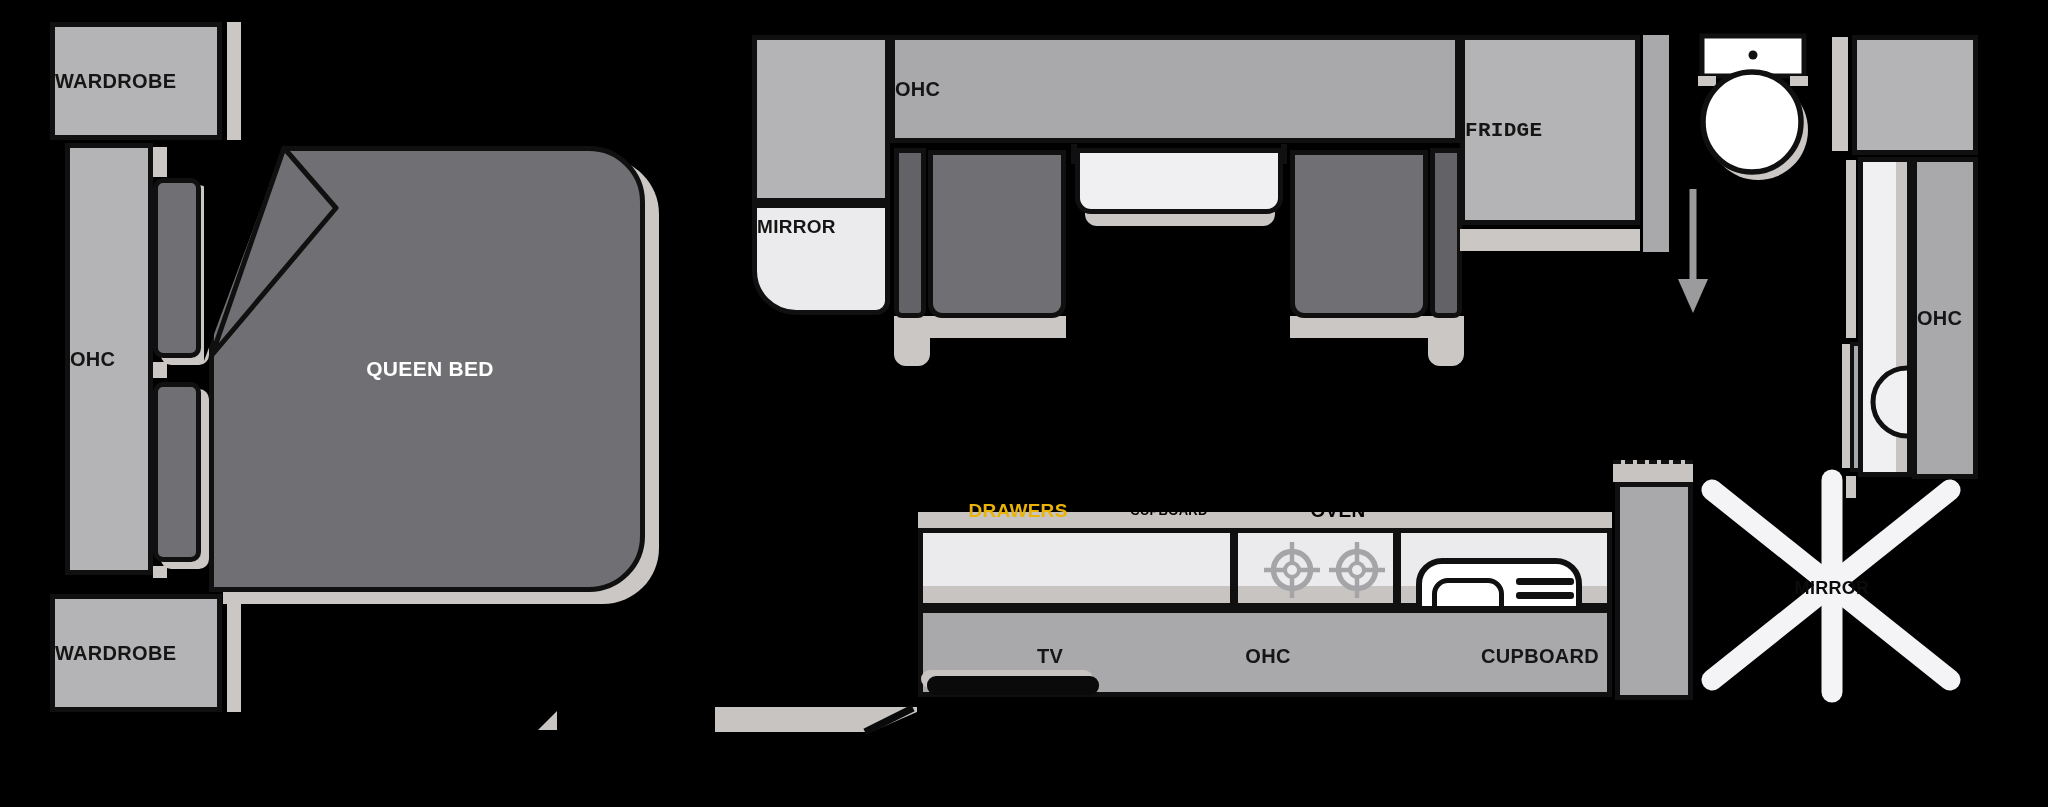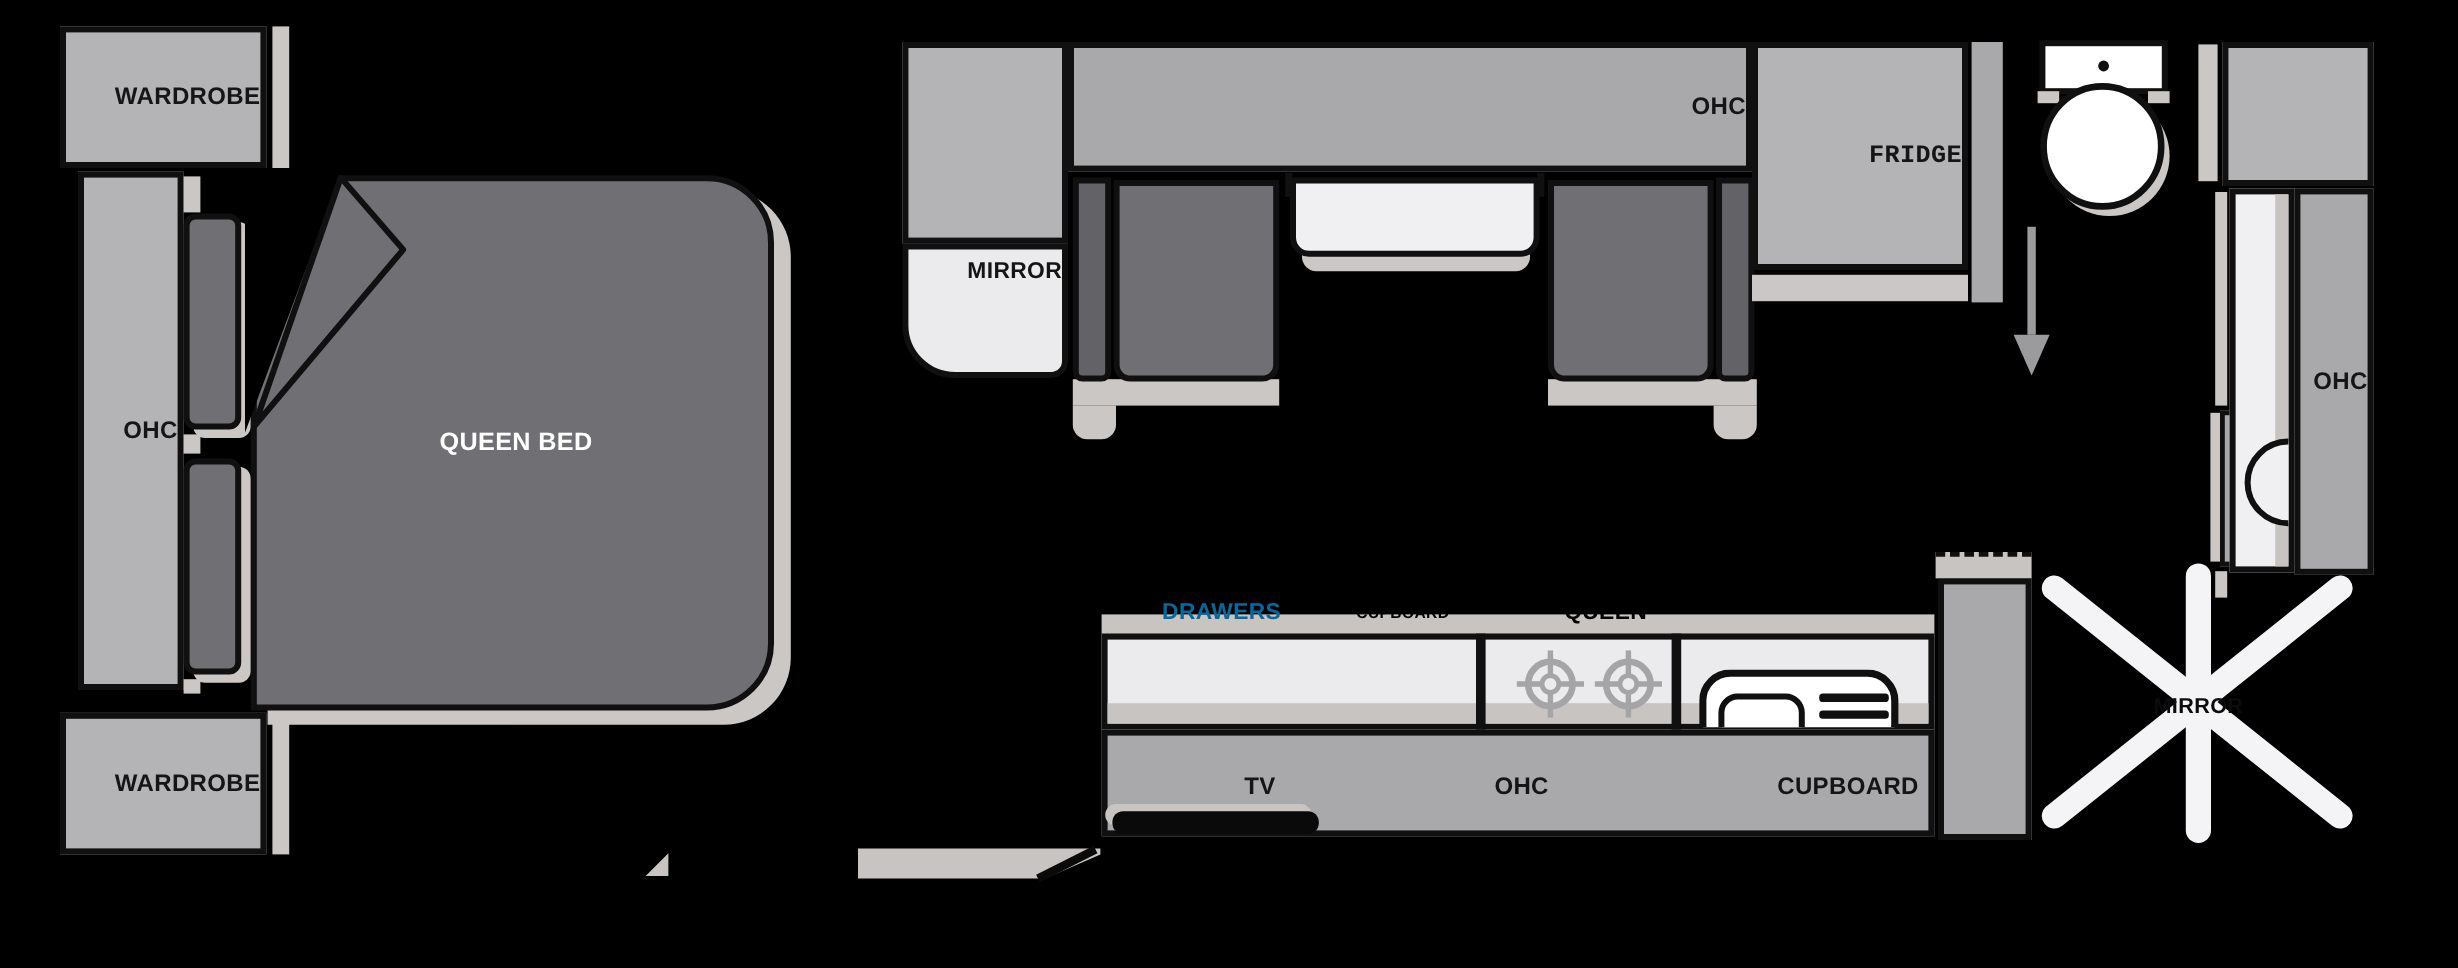--- a/index.html
+++ b/index.html
@@ -1,20 +1,20 @@
 <!DOCTYPE html>
 <html style="--outline: #101010; --cabinet_light: #b4b4b6; --cabinet_mid: #a9a9ac; --furniture_dark: #707074; --furniture_dark2: #636367; --shadow: #cbc7c4; --surface_light: #ebebed; --counter_edge: #c7c4c2; --white: #ffffff; --text: #151515; --shower_white: #f4f4f6; --burner: #a5a5a8; --arrow: #9b9b9e;"><head>
 <meta charset="utf-8">
 <style>
   html,body{margin:0;padding:0;background:#000;}
   #canvas{position:relative;width:2048px;height:807px;background:#000;overflow:hidden;
           font-family:"Liberation Sans",sans-serif;}
   .abs{position:absolute;}
   .box{position:absolute;border:5px solid var(--outline);box-sizing:border-box;
-       display:flex;align-items:center;justify-content:flex-end;}
+       display:flex;align-items:center;justify-content:flex-start;}
   .lt{background:var(--cabinet_light);}
   .md{background:var(--cabinet_mid);}
   .dk{background:var(--furniture_dark);}
   .dk2{background:var(--furniture_dark2);}
   .surf{background:var(--surface_light);}
   .sh{position:absolute;background:var(--shadow);}
   .blk{position:absolute;background:var(--outline);}
   .lbl{font-weight:bold;color:var(--text);font-size:20px;white-space:nowrap;letter-spacing:.3px;}
   .lbl-abs{position:absolute;font-weight:bold;color:var(--text);font-size:20px;white-space:nowrap;
            letter-spacing:.3px;display:flex;align-items:center;justify-content:center;}
@@ -121,23 +121,23 @@
     <line x1="140" y1="28" x2="140" y2="240" stroke="var(--shower_white)" stroke-width="21" stroke-linecap="round"></line>
     <line x1="20" y1="38" x2="258" y2="228" stroke="var(--shower_white)" stroke-width="21" stroke-linecap="round"></line>
     <line x1="20" y1="228" x2="258" y2="38" stroke="var(--shower_white)" stroke-width="21" stroke-linecap="round"></line>
   </svg>
   <div class="lbl-abs" style="left:1772px;top:577px;width:120px;height:22px;font-size:18px;color:#0c0c0c;">MIRROR</div>
 
   <div class="abs" style="left:1613px;top:460px;width:80px;height:22px;background:var(--counter_edge);border-top:4px dashed var(--outline);box-sizing:border-box;"></div>
   <div class="box md" style="left:1615px;top:482px;width:78px;height:218px;"></div>
 
   <div class="abs" style="left:918px;top:512px;width:694px;height:16px;background:var(--counter_edge);z-index:1;"></div>
-  <div class="lbl-abs" style="left:948px;top:500px;width:140px;height:21px;font-size:19px;z-index:2;color:#0369a1;">DRAWERS</div>
+  <div class="lbl-abs" style="left:948px;top:500px;width:140px;height:21px;font-size:19px;z-index:2;color:#eab308;">DRAWERS</div>
   <div class="lbl-abs" style="left:1099px;top:500px;width:140px;height:21px;font-size:13px;z-index:2;color:#000;">CUPBOARD</div>
-  <div class="lbl-abs" style="left:1268px;top:500px;width:140px;height:21px;font-size:19px;z-index:2;color:#000;">QUEEN</div>
+  <div class="lbl-abs" style="left:1268px;top:500px;width:140px;height:21px;font-size:19px;z-index:2;color:#000;">OVEN</div>
 
   <div class="box surf" style="left:918px;top:528px;width:694px;height:80px;z-index:2;"></div>
   <div class="abs" style="left:923px;top:586px;width:684px;height:17px;background:var(--counter_edge);z-index:3;"></div>
   <div class="blk" style="left:1230px;top:528px;width:8px;height:80px;z-index:4;"></div>
   <div class="blk" style="left:1393px;top:528px;width:8px;height:80px;z-index:4;"></div>
 
   <svg style="left:1238px;top:528px;z-index:5;" width="158" height="80" viewBox="0 0 158 80">
     <g stroke="var(--burner)" fill="none">
       <line x1="54" y1="14" x2="54" y2="70" stroke-width="4.5"></line>
       <line x1="26" y1="42" x2="82" y2="42" stroke-width="4.5"></line>

